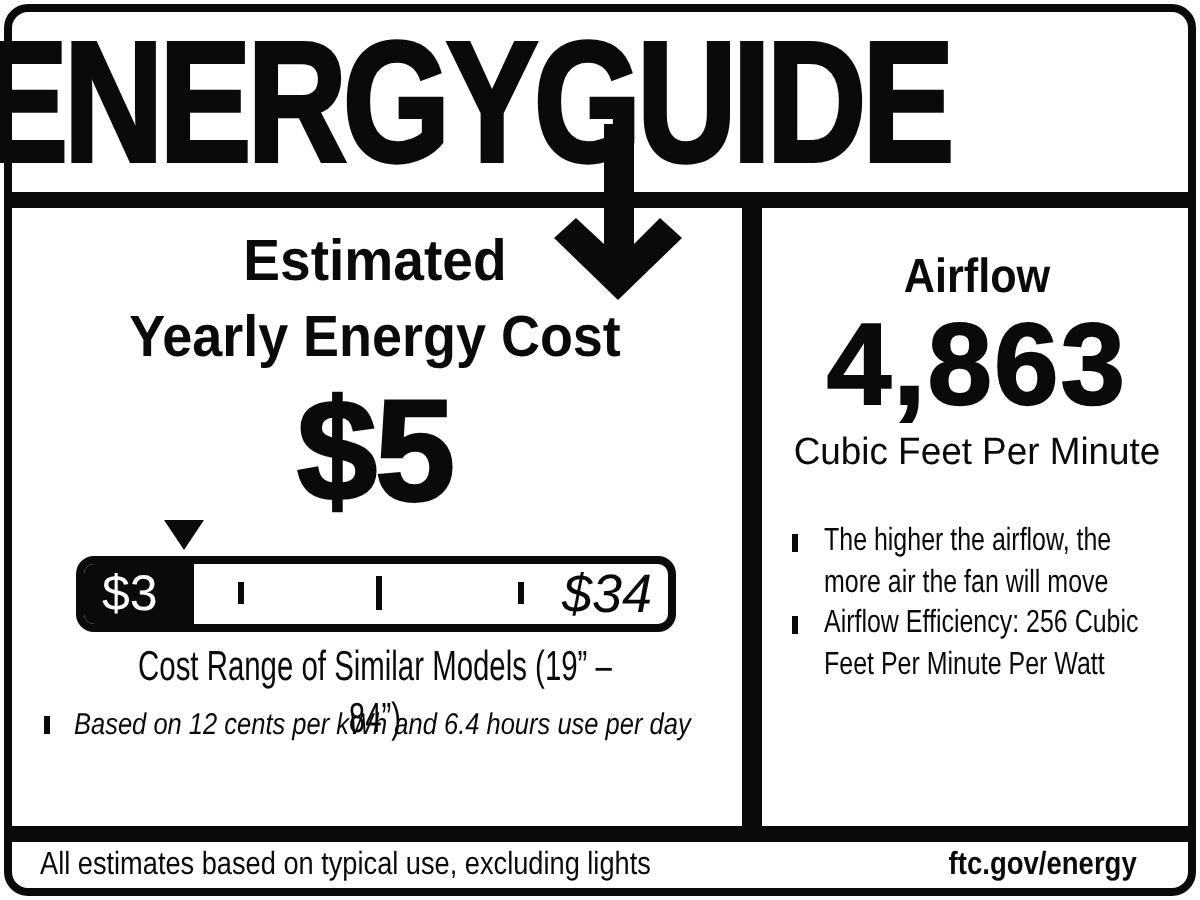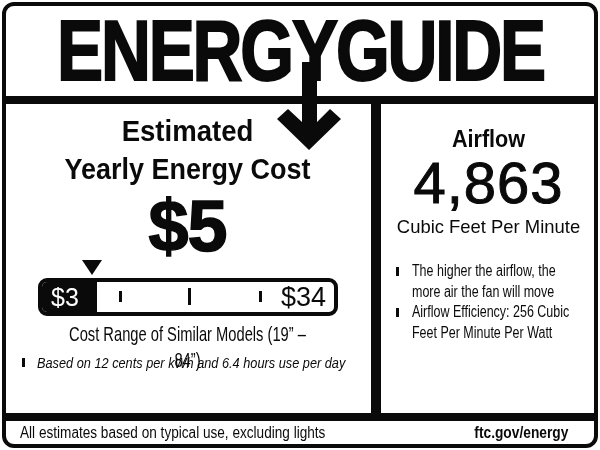--- a/index.html
+++ b/index.html
@@ -8,21 +8,21 @@
     position:relative;width:600px;height:450px;background:#fff;overflow:hidden;
     font-family:"Liberation Sans","DejaVu Sans",sans-serif;color:#0a0a0a;
   }
   .frame{position:absolute;inset:2px;border:4px solid #0a0a0a;border-radius:12px;pointer-events:none;}
   
   .hdiv{position:absolute;left:3px;right:3px;height:8px;background:#0a0a0a;}
   .hdiv1{top:96px;}
   .hdiv2{top:413px;}
   .vdiv{position:absolute;left:371px;top:104px;width:10px;height:309px;background:#0a0a0a;}
   
-  .title-band{position:absolute;top:6px;left:6px;right:6px;height:90px;display:flex;align-items:center;justify-content:center;}
+  .title-band{position:absolute;top:6px;left:6px;right:6px;height:90px;display:flex;align-items:center;}
   .title{
     font-size:64px;font-weight:bold;letter-spacing:-2px;white-space:nowrap;
     transform:scale(1.08,1.34);-webkit-text-stroke:1.5px #0a0a0a;
   }
   
   .arrow{position:absolute;left:277px;top:62px;width:64px;height:88px;}
   
   .lcol{position:absolute;left:4px;width:367px;text-align:center;}
   .est1{top:112px;font-size:29px;font-weight:bold;line-height:38px;transform:scaleX(0.95);}
   .est2{top:150px;font-size:29px;font-weight:bold;line-height:38px;transform:scaleX(0.93);}
@@ -30,31 +30,31 @@
   .pointer{position:absolute;left:82px;top:260px;width:0;height:0;
     border-left:10px solid transparent;border-right:10px solid transparent;border-top:15px solid #0a0a0a;}
   .scalebar{position:absolute;left:38px;top:278px;width:300px;height:38px;background:#fff;
     border:4px solid #0a0a0a;border-radius:9px;overflow:hidden;}
   .seg{position:absolute;left:0;top:0;bottom:0;width:55px;background:#0a0a0a;display:flex;align-items:center;}
   .seg span{color:#fff;font-size:25px;padding-left:9px;}
   .tick{position:absolute;width:3px;background:#0a0a0a;}
   .tick.short{height:11px;top:9px;}
   .tick.tall{height:17px;top:6px;}
   .t1{left:77px;} .t2{left:146px;} .t3{left:217px;}
-  .maxlab{position:absolute;right:8px;top:0;height:30px;display:flex;align-items:center;font-size:27px;}
+  .maxlab{position:absolute;right:8px;top:0;height:30px;display:flex;align-items:center;font-size:27px;font-style:italic;}
   .caption{top:321px;font-size:21px;line-height:26px;transform:scaleX(0.70);}
   .bullets-left{position:absolute;left:22px;top:352px;font-style:italic;}
   .brow{display:flex;align-items:flex-start;line-height:22px;font-size:15px;}
   .brow .mark{flex:none;width:3px;height:9px;background:#0a0a0a;margin:6px 12px 0 0;}
   .brow .btext{white-space:nowrap;width:max-content;transform:scaleX(0.85);transform-origin:0 50%;}
   .brow.bold .btext{font-weight:bold;}
   
   .rcol{position:absolute;left:381px;width:215px;text-align:center;}
   .airflow{top:124px;font-size:24px;font-weight:bold;line-height:30px;transform:scaleX(0.9);}
-  .cfm-value{top:154px;font-size:58px;font-weight:normal;line-height:58px;letter-spacing:1px;-webkit-text-stroke:1px #0a0a0a;}
+  .cfm-value{top:154px;font-size:58px;font-weight:bold;line-height:58px;letter-spacing:1px;-webkit-text-stroke:1px #0a0a0a;}
   .cfm-unit{top:214px;font-size:19px;line-height:26px;transform:scaleX(0.97);}
   .bullets-right{position:absolute;left:396px;top:261px;}
   .brow2{display:flex;align-items:flex-start;line-height:20.5px;font-size:16px;}
   .brow2 .mark{flex:none;width:3px;height:9px;background:#0a0a0a;margin:6px 13px 0 0;}
   .brow2 .btext{white-space:pre-line;width:max-content;transform:scaleX(0.78);transform-origin:0 0;}
   
   .footer-note{position:absolute;left:20px;top:424px;font-size:16px;line-height:17px;white-space:nowrap;
     transform:scaleX(0.85);transform-origin:0 50%;}
   .footer-url{position:absolute;right:32px;top:424px;font-size:16px;line-height:17px;font-weight:bold;white-space:nowrap;
     transform:scaleX(0.86);transform-origin:100% 50%;}

